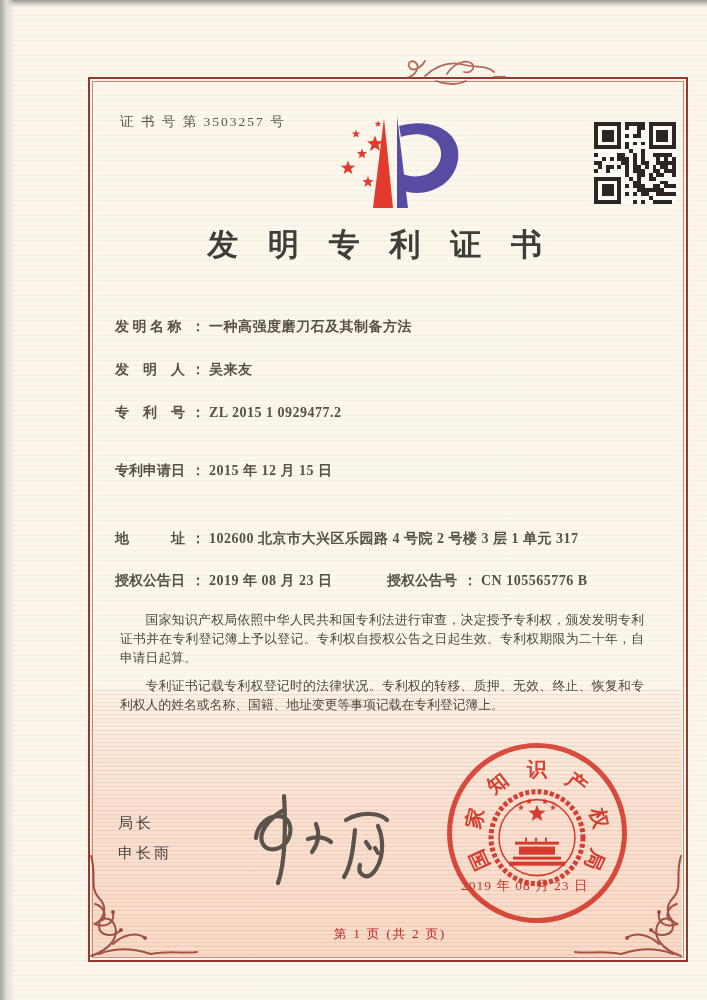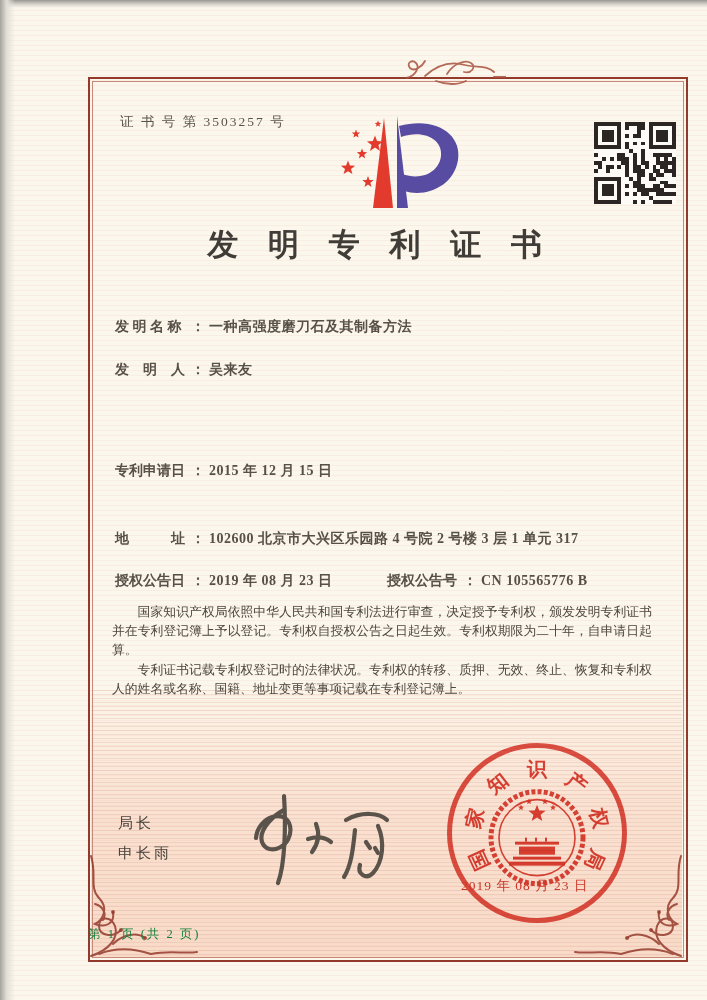--- a/index.html
+++ b/index.html
@@ -31,37 +31,37 @@
     font-size:31px;font-weight:700;letter-spacing:11px;color:#403c37;}
 
   .field{position:absolute;left:115px;width:545px;font-size:14px;color:#565049;white-space:nowrap;font-weight:bold;}
   .flabel{display:inline-block;width:76px;}
   .fsep{display:inline-block;margin-right:4px;}
   .fval{letter-spacing:0.5px;}
   .grant-right{position:absolute;left:272px;top:0;}
 
   .paras{position:absolute;left:112px;top:603px;width:540px;
     font-size:12.8px;line-height:19.2px;color:#4c463f;text-align:justify;}
-  .paras p{margin:0;text-indent:2em;}
+  .paras p{margin:8px;text-indent:2em;}
 
   .signer{position:absolute;left:118px;font-size:15px;letter-spacing:3px;color:#46413a;}
   .signature{position:absolute;left:228px;top:786px;}
 
   
   .seal{position:absolute;left:447px;top:743px;width:180px;height:180px;mix-blend-mode:multiply;}
   .seal-ring{position:absolute;inset:0;border-radius:50%;
     border:5px solid rgba(216,55,43,0.85);}
   .seal-char{position:absolute;left:50%;top:50%;width:22px;height:22px;margin:-11px 0 0 -11px;
     font-size:20px;font-weight:700;color:rgba(216,55,43,0.92);text-align:center;line-height:22px;}
   .seal-emblem{position:absolute;left:50%;top:50%;transform:translate(-50%,-46%);}
   .seal-date{position:absolute;left:461px;top:877px;font-size:13.5px;letter-spacing:1px;
     color:var(--date_red,#c9372a);white-space:nowrap;}
 
-  .page-info{position:absolute;left:88px;top:926px;width:604px;text-align:left;
-    font-size:12.5px;letter-spacing:2px;color:#15803d;}
+  .page-info{position:absolute;left:88px;top:926px;width:604px;text-align:center;
+    font-size:12.5px;letter-spacing:2px;color:#b91c1c;}
   .back-note{position:absolute;left:88px;top:967px;width:596px;text-align:center;
     font-size:12.5px;letter-spacing:3px;color:#5a544c;}
 
   
   .logo{position:absolute;left:318px;top:104px;width:156px;height:118px;}
   .qr{position:absolute;left:594px;top:122px;width:82px;height:82px;}
 
   
   .edge{position:absolute;pointer-events:none;}
   .edge-top{left:0;top:0;width:707px;height:8px;
@@ -283,20 +283,23 @@
     </div>
 
     <div class="title">发 明 专 利 证 书</div>
 
     <div class="field" style="top:318px">
       <span class="flabel">发 明 名 称</span><span class="fsep">：</span><span class="fval">一种高强度磨刀石及其制备方法</span>
     </div>
     <div class="field" style="top:361px">
       <span class="flabel">发　明　人</span><span class="fsep">：</span><span class="fval">吴来友</span>
     </div>
+    <div class="field" style="top:404px">
+      <span class="flabel">专　利　号</span><span class="fsep">：</span><span class="fval">ZL 2015 1 0929477.2</span>
+    </div>
     <div class="field" style="top:462px">
       <span class="flabel">专利申请日</span><span class="fsep">：</span><span class="fval">2015 年 12 月 15 日</span>
     </div>
     <div class="field" style="top:530px">
       <span class="flabel">地　　　址</span><span class="fsep">：</span><span class="fval">102600 北京市大兴区乐园路 4 号院 2 号楼 3 层 1 单元 317</span>
     </div>
 
     <div class="field" style="top:572px">
       <span>
         <span class="flabel">授权公告日</span><span class="fsep">：</span><span class="fval">2019 年 08 月 23 日</span>

